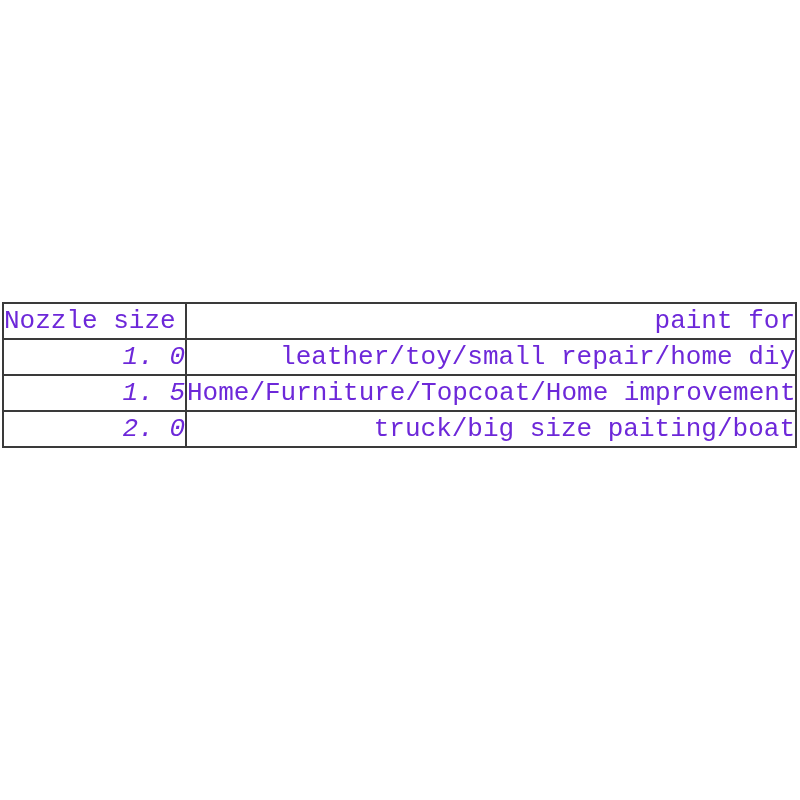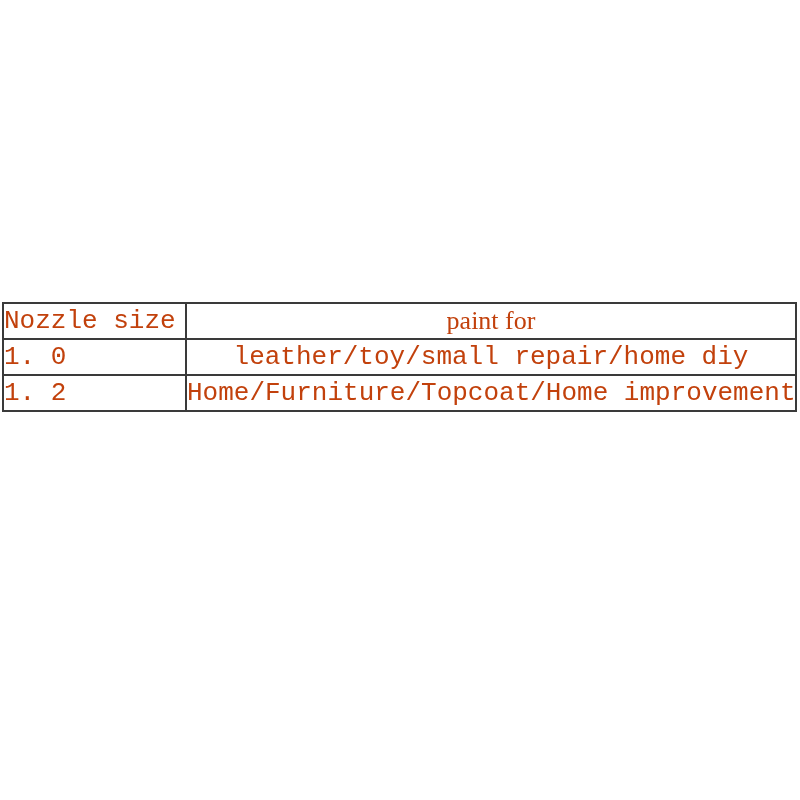--- a/index.html
+++ b/index.html
@@ -14,54 +14,58 @@
     overflow: hidden;
     font-family: "Liberation Mono", "DejaVu Sans Mono", monospace;
   }
   .nozzle-table {
     position: absolute;
     left: 2px;
     top: 302px;
     width: 795px;
     border-collapse: collapse;
     table-layout: fixed;
-    color: #c2410c;
+    color: #6d28d9;
     font-size: 26px;
     line-height: 1;
   }
   .nozzle-table td, .nozzle-table th {
     border: 2px solid #3a3a3a;
     height: 34px;
     padding: 0;
     font-weight: normal;
     white-space: nowrap;
     overflow: hidden;
     vertical-align: middle;
   }
   .col-size { width: 183px; }
   .th-size  { text-align: left; padding-left: 3px; }
-  .th-use   { text-align: center; font-family: Liberation Serif, serif; }
-  .td-size  { text-align: left; }
-  .td-use   { text-align: center; padding-left: 5px; }
+  .th-use   { text-align: right; }
+  .td-size  { text-align: right; font-style: italic; }
+  .td-use   { text-align: right; padding-left: 5px; }
 </style>
 </head>
 <body>
 
 <table class="nozzle-table">
   <colgroup>
     <col class="col-size">
     <col>
   </colgroup>
   <tbody>
     <tr>
       <th class="th-size">Nozzle size</th>
       <th class="th-use">paint for</th>
     </tr>
     <tr>
       <td class="td-size">1. 0</td>
       <td class="td-use">leather/toy/small repair/home diy</td>
     </tr>
     <tr>
-      <td class="td-size">1. 2</td>
+      <td class="td-size">1. 5</td>
       <td class="td-use">Home/Furniture/Topcoat/Home improvement</td>
+    </tr>
+    <tr>
+      <td class="td-size">2. 0</td>
+      <td class="td-use">truck/big size paiting/boat</td>
     </tr>
   </tbody>
 </table>
 
 </body></html>

